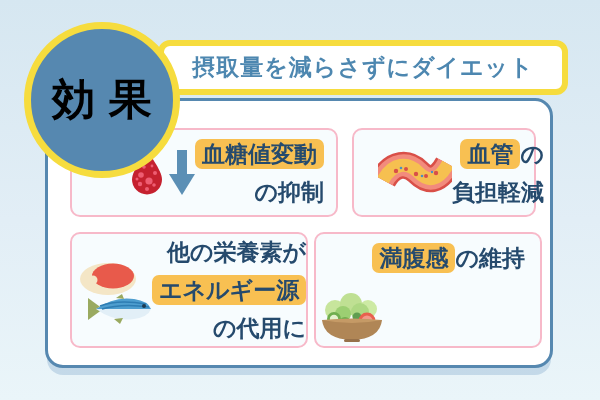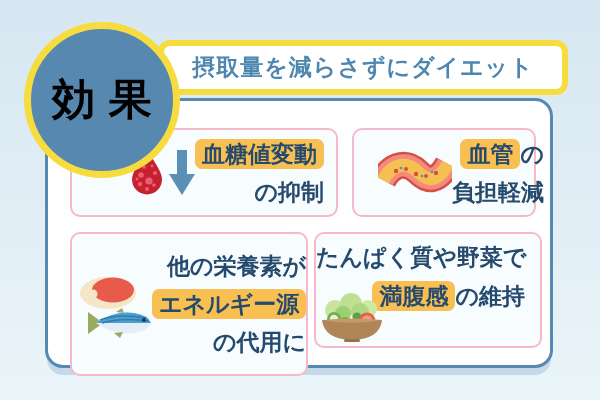--- a/index.html
+++ b/index.html
@@ -40,21 +40,21 @@
     letter-spacing:.32em;margin-right:-.32em;white-space:nowrap;
   }
 
   
   .card{
     position:absolute;background:#f7fcfe;border:2px solid #f7b9c9;border-radius:10px;
     box-sizing:border-box;color:#254a6d;font-weight:bold;font-size:23px;
   }
   .card-1{left:70px;top:128px;width:268px;height:89px;display:flex;align-items:center;padding:0 14px 0 58px;}
   .card-2{left:352px;top:128px;width:184px;height:89px;display:flex;align-items:center;padding:0 8px 0 24px;}
-  .card-3{left:70px;top:232px;width:238px;height:144px;display:flex;align-items:center;padding:0 15px 0 6px;}
+  .card-3{left:70px;top:232px;width:238px;height:116px;display:flex;align-items:center;padding:0 15px 0 6px;}
   .card-4{left:314px;top:232px;width:228px;height:116px;}
 
   .icon-group{display:flex;align-items:center;flex:0 0 auto;}
   .icon-col{display:flex;flex-direction:column;align-items:flex-start;flex:0 0 auto;}
   .icon-col .fish-wrap{margin-left:8px;margin-top:-3px;}
 
   .txt{flex:1 1 auto;text-align:right;line-height:1.22;}
   .pill{
     display:inline-block;background:#f8c052;color:#254a6d;border-radius:7px;
     padding:2px 7px;line-height:1.15;
@@ -149,21 +149,20 @@
     </div>
     <div class="txt">
       <div class="line">他の栄養素が</div>
       <div class="line"><span class="pill">エネルギー源</span></div>
       <div class="line">の代用に</div>
     </div>
   </div>
 
   <div class="card card-4">
     <div class="txt4">
-      <div class="line">たんぱく質や野菜で</div>
       <div class="line"><span class="pill">満腹感</span><span>の維持</span></div>
     </div>
     <span class="salad-pos">
       <svg width="64" height="52" viewBox="0 0 64 52">
         <circle cx="15" cy="19" r="10" fill="#c7e59c"></circle>
         <circle cx="31" cy="13" r="11" fill="#bfe093"></circle>
         <circle cx="48" cy="18" r="9" fill="#cdeaa4"></circle>
         <circle cx="23" cy="23" r="8" fill="#9ccf72"></circle>
         <circle cx="40" cy="21" r="9" fill="#aed883"></circle>
         <circle cx="37" cy="26" r="4.5" fill="#5f9e50"></circle>

